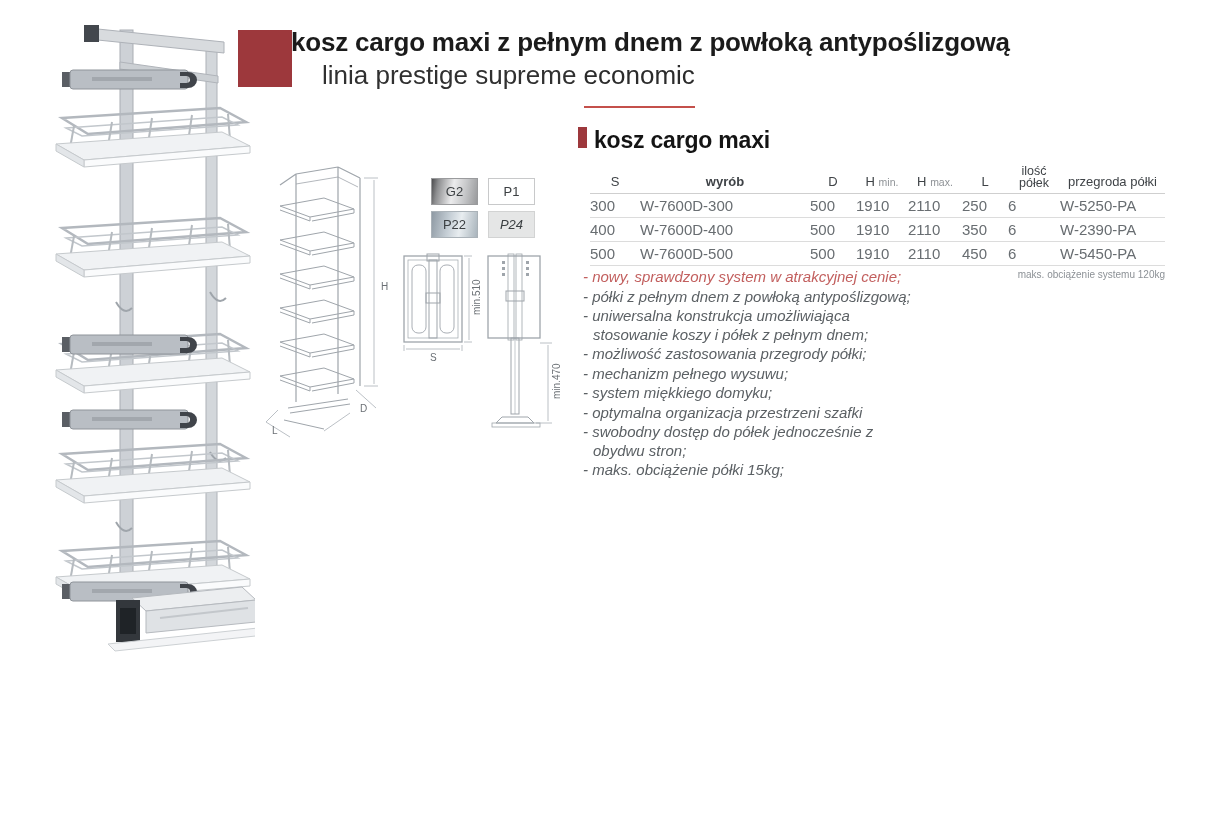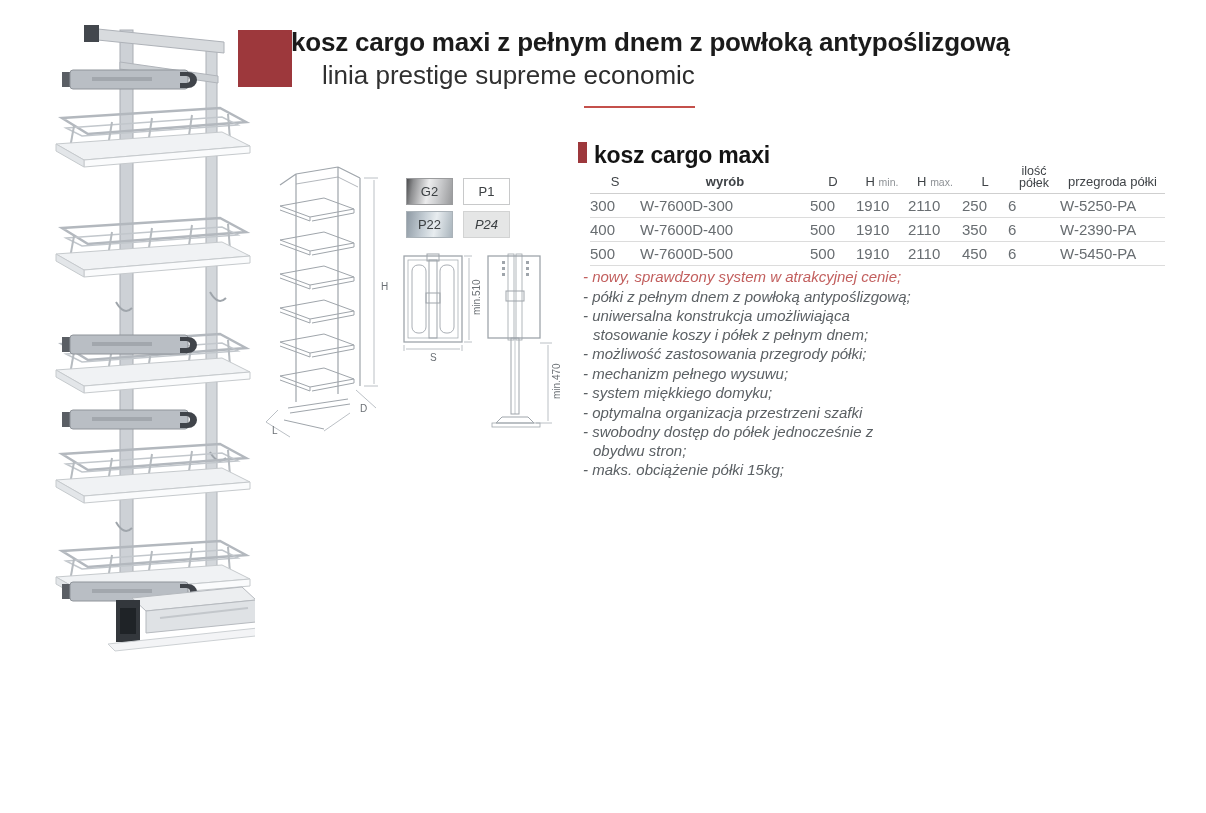--- a/index.html
+++ b/index.html
@@ -12,28 +12,28 @@
   .title{position:absolute;left:291px;top:27px;font-size:26px;font-weight:700;color:#1b1b1b;white-space:nowrap;letter-spacing:-0.2px;}
   .subtitle{position:absolute;left:322px;top:60px;font-size:26px;font-weight:400;color:#303030;white-space:nowrap;}
   .subtitle .link{border-bottom:2px solid #c4504b;padding-bottom:16px;color:#2b2b2b;text-decoration:none;}
   
   .photo{position:absolute;left:20px;top:2px;}
   
   .iso{position:absolute;left:260px;top:150px;}
   .drawA{position:absolute;left:402px;top:253px;}
   .drawB{position:absolute;left:484px;top:253px;}
   
-  .swatches{position:absolute;left:406px;top:178px;display:grid;grid-template-columns:47px 47px;grid-auto-rows:27px;column-gap:10px;row-gap:6px;}
+  .swatches{position:absolute;left:431px;top:178px;display:grid;grid-template-columns:47px 47px;grid-auto-rows:27px;column-gap:10px;row-gap:6px;}
   .swatch{display:flex;align-items:center;justify-content:center;font-size:13px;color:#3c4043;border:1px solid #cfd0d1;box-sizing:border-box;}
   .swatch.metallic{background:linear-gradient(100deg,#4d4d4f 0%,#8d8e90 14%,#ececed 46%,#c6c7c9 72%,#98999b 100%);border-color:#9a9b9d;}
   .swatch.white{background:#ffffff;border-color:#c8c9ca;}
   .swatch.silver{background:linear-gradient(100deg,#8f9aa4 0%,#c6cfd6 38%,#e8edf0 62%,#a9b4bc 100%);border-color:#aab2b8;}
   .swatch.gray{background:#e5e6e6;border-color:#d2d3d3;font-style:italic;}
   
-  .section-head{position:absolute;left:578px;top:142px;display:flex;}
+  .section-head{position:absolute;left:578px;top:127px;display:flex;}
   .section-bar{width:9px;height:21px;background:#9d383c;margin-right:7px;}
   .section-title{font-size:23px;font-weight:700;color:#141414;letter-spacing:-0.2px;}
   .spec{position:absolute;left:590px;top:165px;width:575px;}
   table{border-collapse:collapse;width:575px;table-layout:fixed;}
   thead th{font-size:13px;font-weight:400;color:#3f4347;text-align:center;vertical-align:bottom;padding:0 0 4px 0;border-bottom:1px solid #cfcfcf;}
   thead th.bold{font-weight:700;}
   thead .sub{font-size:10.5px;color:#8e9296;font-weight:400;}
   thead .twoline{line-height:12px;font-size:12.5px;}
   tbody td{font-size:15px;color:#686d71;height:23px;padding:0;border-bottom:1px solid #dcdcdc;}
   .footnote{margin-top:3px;text-align:right;font-size:10px;color:#8c9196;}
@@ -247,20 +247,21 @@
           <td>W-7600D-500</td>
           <td>500</td>
           <td>1910</td>
     <td>2110</td>
           <td>450</td>
           <td>6</td>
           <td>W-5450-PA</td>
   </tr>
 </tbody>
   </table>
+  <div class="footnote">maks. obciążenie systemu 120kg</div>
 </div>
 
 <ul class="features">
     <li class="hl">- nowy, sprawdzony system w atrakcyjnej cenie;</li>
     <li>- półki z pełnym dnem z powłoką antypoślizgową;</li>
     <li>- uniwersalna konstrukcja umożliwiająca stosowanie koszy i półek z pełnym dnem;</li>
     <li>- możliwość zastosowania przegrody półki;</li>
     <li>- mechanizm pełnego wysuwu;</li>
     <li>- system miękkiego domyku;</li>
     <li>- optymalna organizacja przestrzeni szafki</li>

